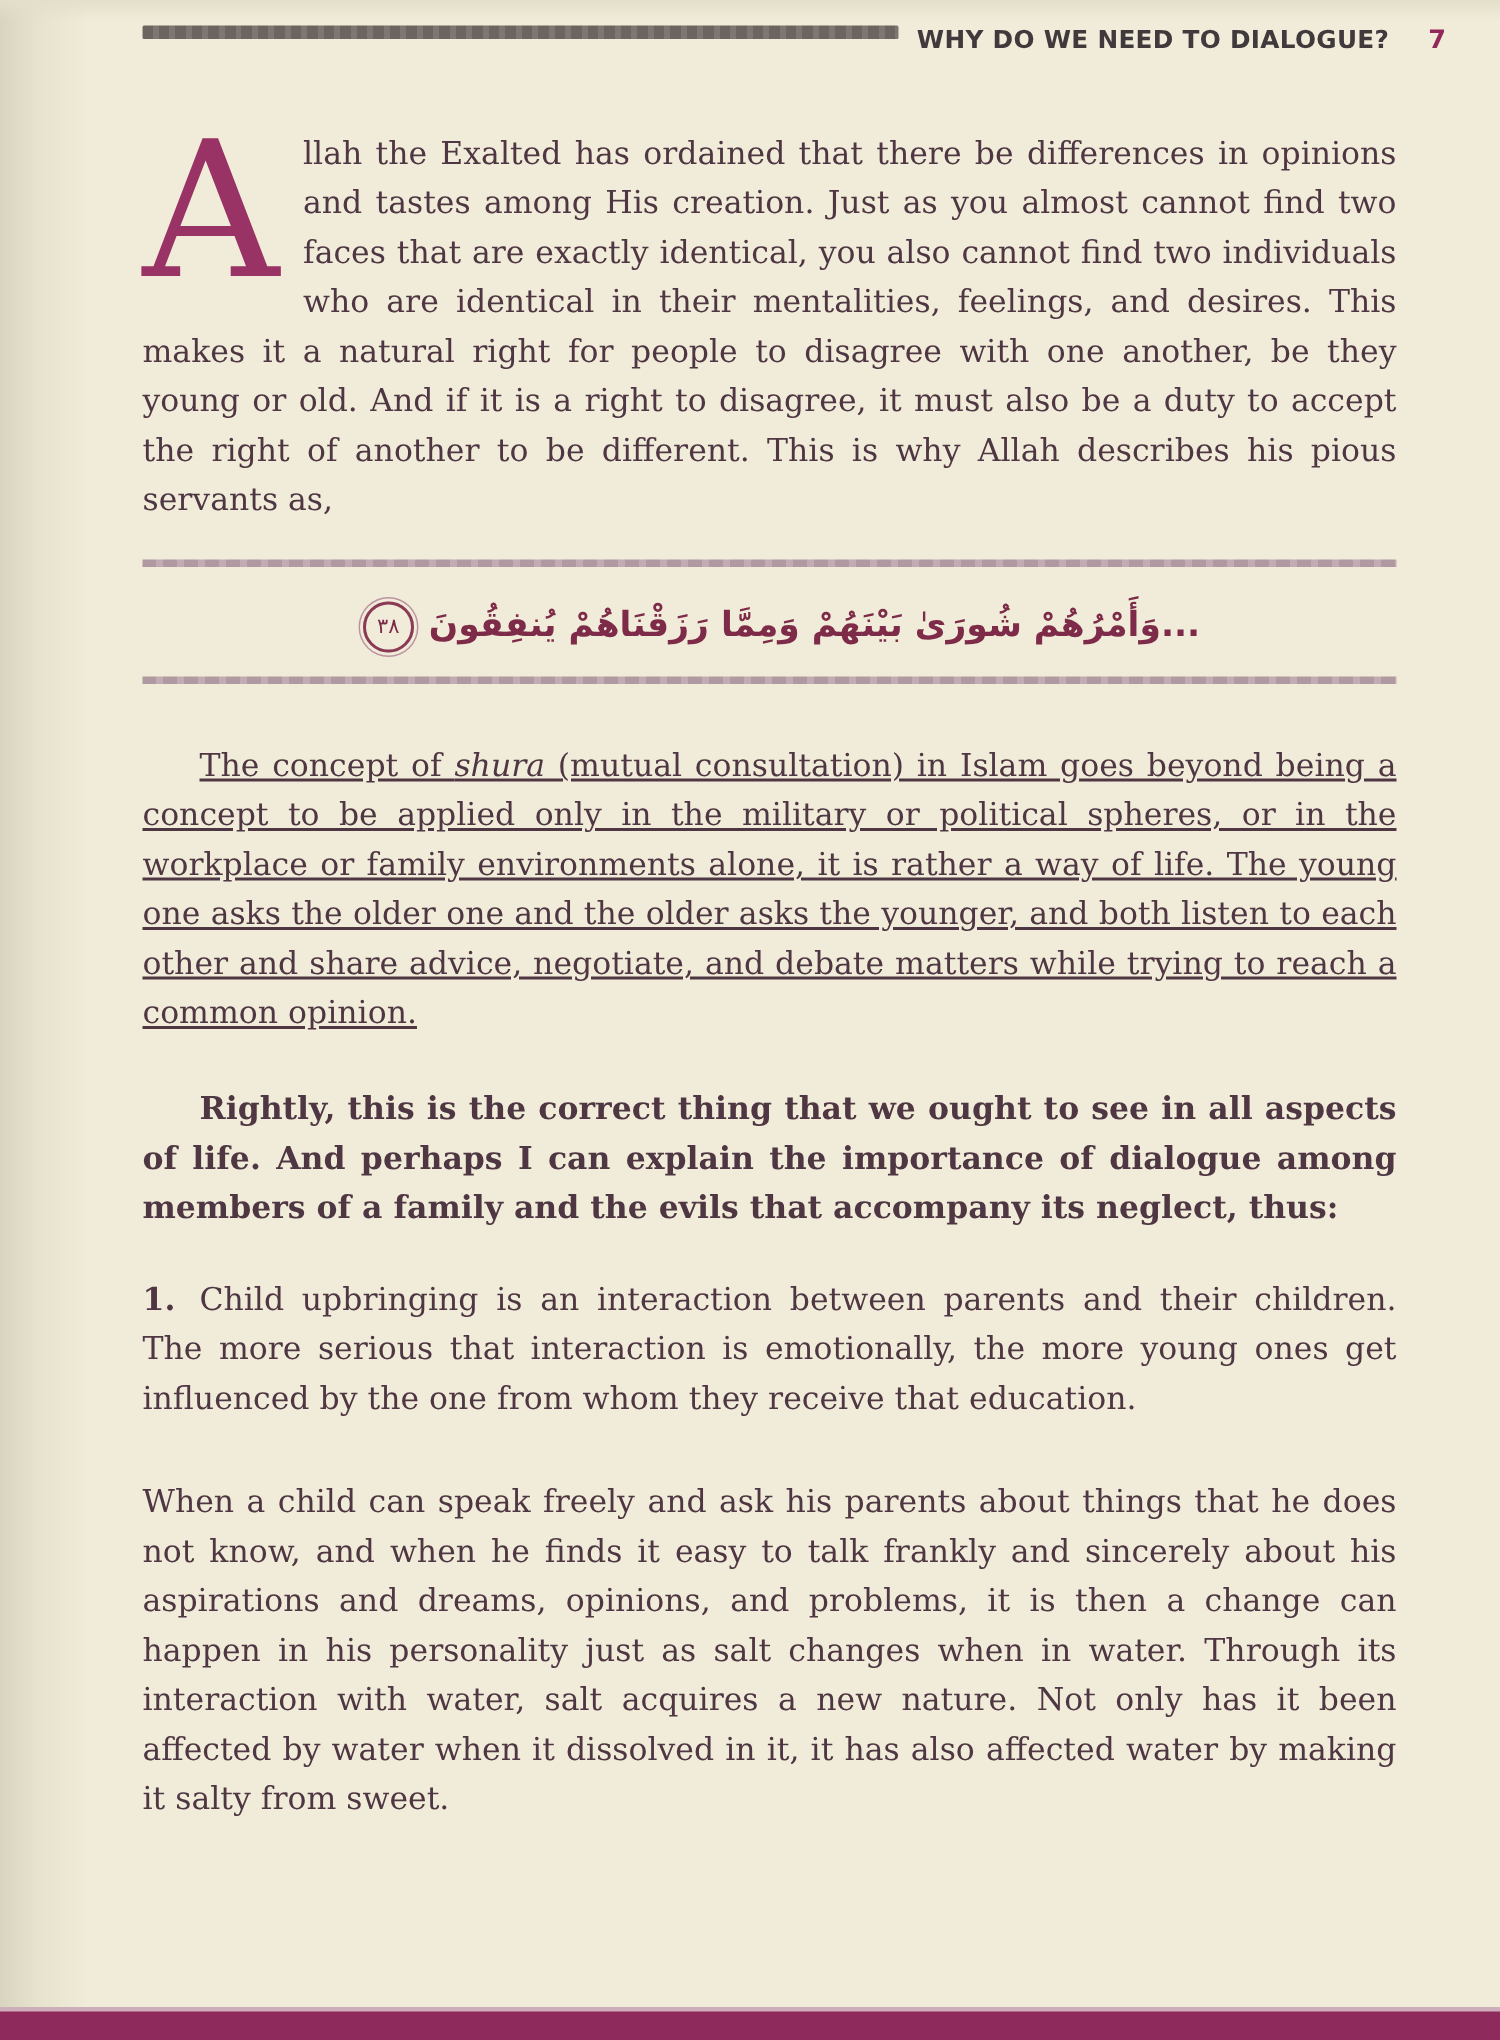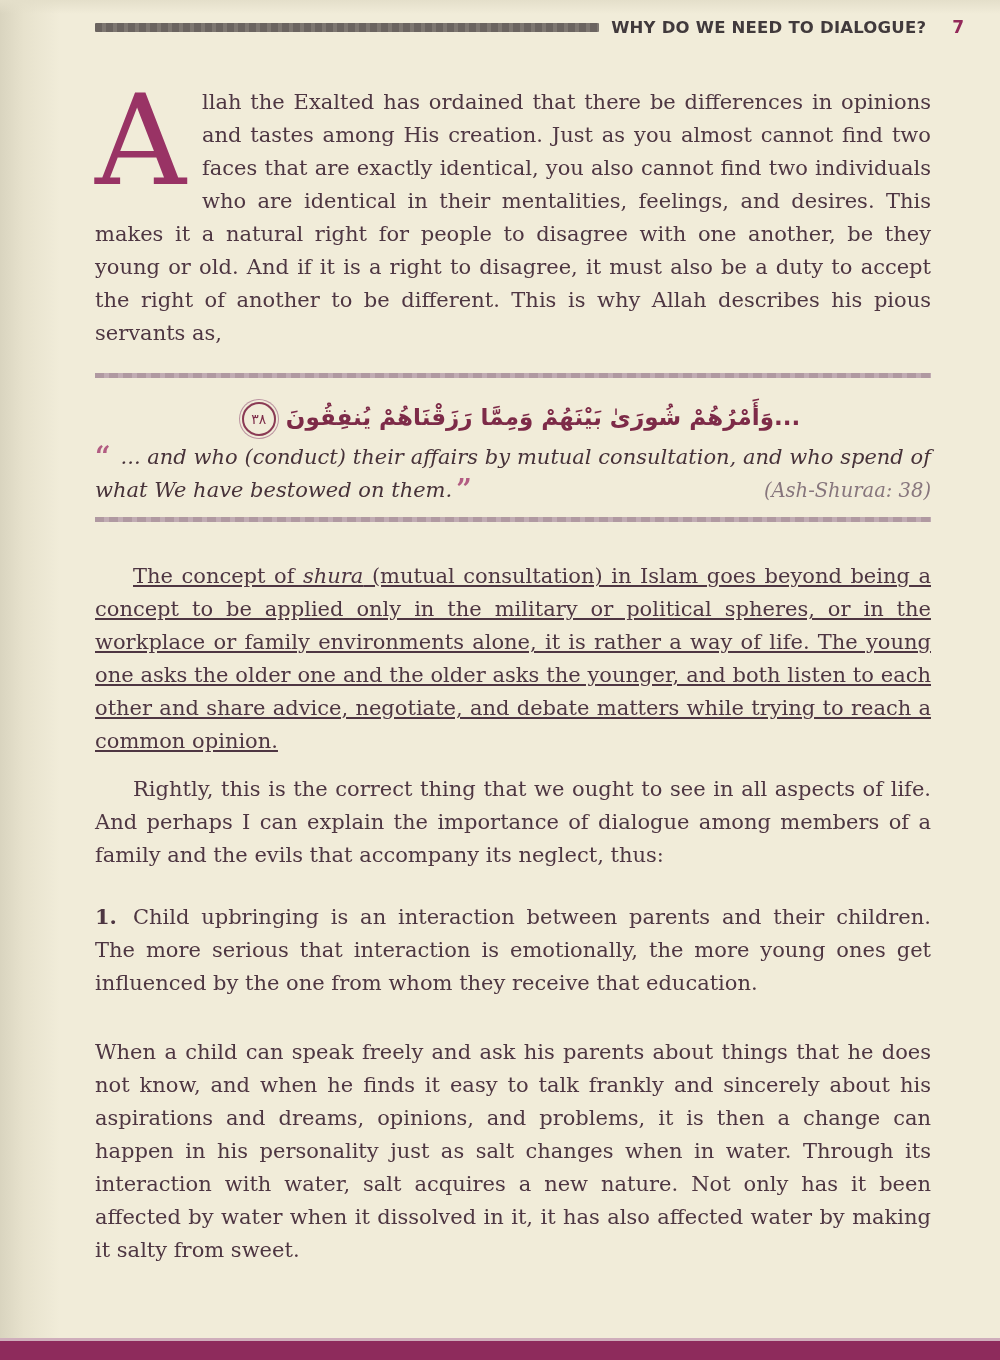--- a/index.html
+++ b/index.html
@@ -17,21 +17,21 @@
   }
   .page-top-shadow {
     position: absolute; left: 0; top: 0; right: 0; height: 14px;
     background: linear-gradient(180deg, #e4dfca 0%, rgba(241,236,217,0) 100%);
     pointer-events: none;
   }
 
   
   .header {
     position: absolute; left: 95px; right: 36px; top: 17px;
-    display: flex; align-items: center;
+    display: flex; 
   }
   .header-rule {
     width: 512px; height: 9px; margin-right: 12px;
     background: repeating-linear-gradient(90deg, #6b6460 0 7px, #7e7771 7px 11px);
     border-radius: 1px;
   }
   .header-title {
     font-family: "DejaVu Sans", sans-serif;
     font-weight: bold; font-size: 16.5px; letter-spacing: 0.2px;
     color: #413a3c; white-space: nowrap;
@@ -93,21 +93,21 @@
   .quote-mark.close { margin-left: 4px; }
   .quote-ref {
     float: right;
     font-size: 19.5px; color: #87767d;
     margin-top: 0px;
   }
 
   .para { margin: 0; }
   .para.indent { text-indent: 38px; }
   .p2 { margin-top: 38px; text-decoration: underline; }
-  .p3 { margin-top: 15px; }
+  .p3 { margin-top: 30px; font-weight: bold; }
   .list-item { margin-top: 28px; }
   .list-number { font-weight: bold; margin-right: 16px; }
   .p4 { margin-top: 36px; }
   .italic { font-style: italic; }
 
   
   .footer-bar {
     position: absolute; left: 0; right: 0; bottom: 0;
     height: 19px;
     background: #8e2b5c;
@@ -127,21 +127,20 @@
 </div>
 
 <div class="text-column">
 
   <p class="para"><span class="drop-cap">A</span><span>llah the Exalted has ordained that there be differences in opinions and tastes among His creation. Just as you almost cannot find two faces that are exactly identical, you also cannot find two individuals who are identical in their mentalities, feelings, and desires. This makes it a natural right for people to disagree with one another, be they young or old. And if it is a right to disagree, it must also be a duty to accept the right of another to be different. This is why Allah describes his pious servants as,</span></p>
 
   <div class="divider"></div>
 
   <div class="arabic-line"><span>...وَأَمْرُهُمْ شُورَىٰ بَيْنَهُمْ وَمِمَّا رَزَقْنَاهُمْ يُنفِقُونَ</span><span class="ayah-medallion">٣٨</span></div>
 
-  <p class="para quote-block"><span class="quote-mark open">“</span><span>... and who (conduct) their affairs by mutual consultation, and who spend of what We have bestowed on them.</span><span class="quote-mark close">”</span><span class="quote-ref">(Ash-Shuraa: 38)</span></p>
 
   <div class="divider second"></div>
 
   <p class="para indent p2"><span>The concept of </span><span class="italic">shura</span><span> (mutual consultation) in Islam goes beyond being a concept to be applied only in the military or political spheres, or in the workplace or family environments alone, it is rather a way of life. The young one asks the older one and the older asks the younger, and both listen to each other and share advice, negotiate, and debate matters while trying to reach a common opinion.</span></p>
 
   <p class="para indent p3">Rightly, this is the correct thing that we ought to see in all aspects of life. And perhaps I can explain the importance of dialogue among members of a family and the evils that accompany its neglect, thus:</p>
 
   <p class="para list-item"><span class="list-number">1.</span><span>Child upbringing is an interaction between parents and their children. The more serious that interaction is emotionally, the more young ones get influenced by the one from whom they receive that education.</span></p>
 
   <p class="para p4">When a child can speak freely and ask his parents about things that he does not know, and when he finds it easy to talk frankly and sincerely about his aspirations and dreams, opinions, and problems, it is then a change can happen in his personality just as salt changes when in water. Through its interaction with water, salt acquires a new nature. Not only has it been affected by water when it dissolved in it, it has also affected water by making it salty from sweet.</p>

